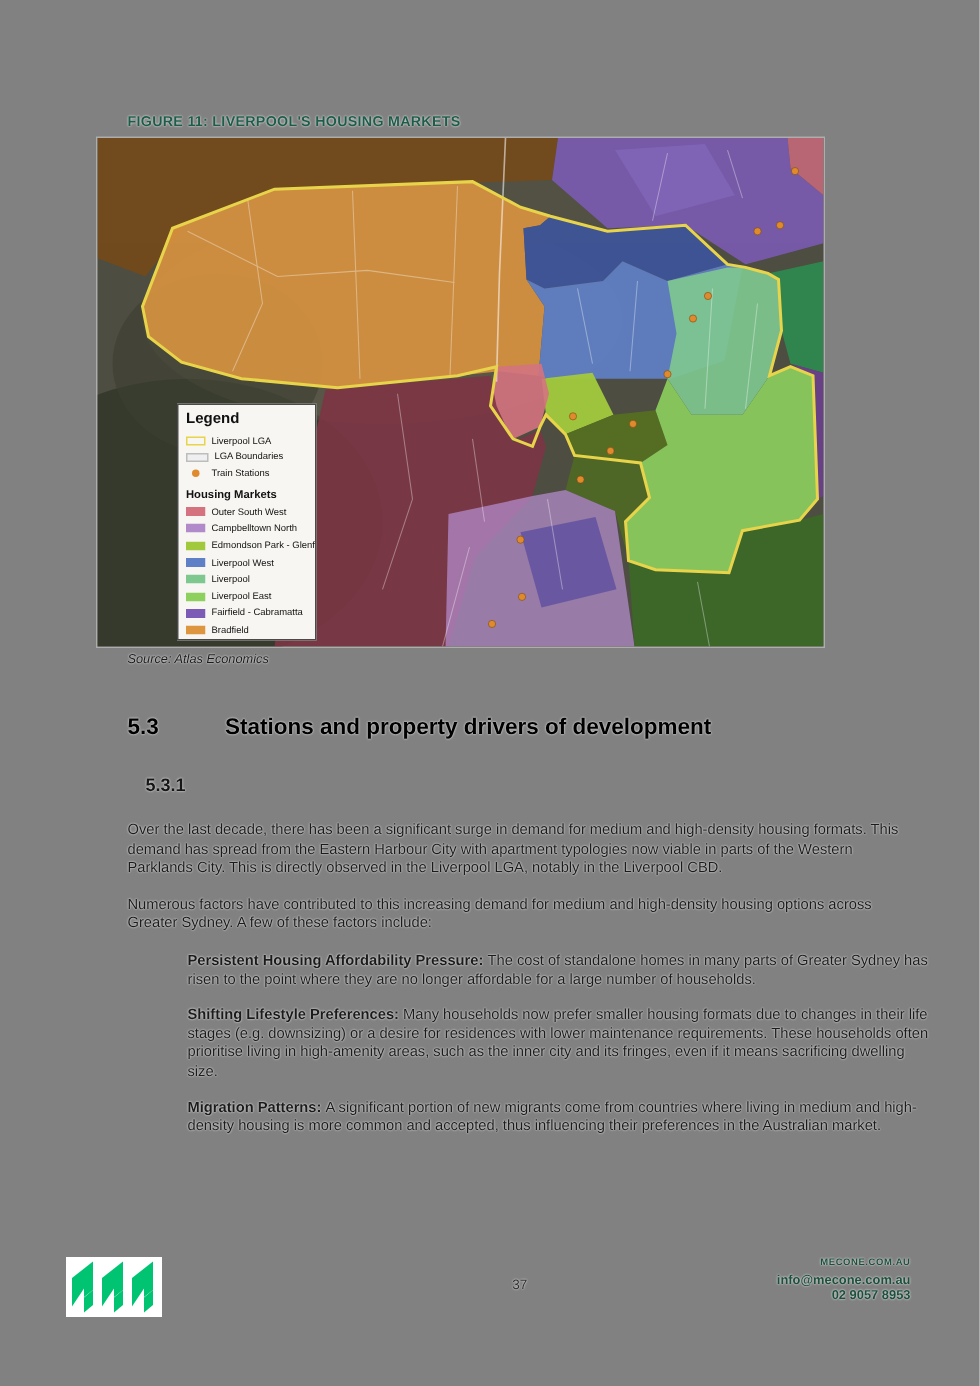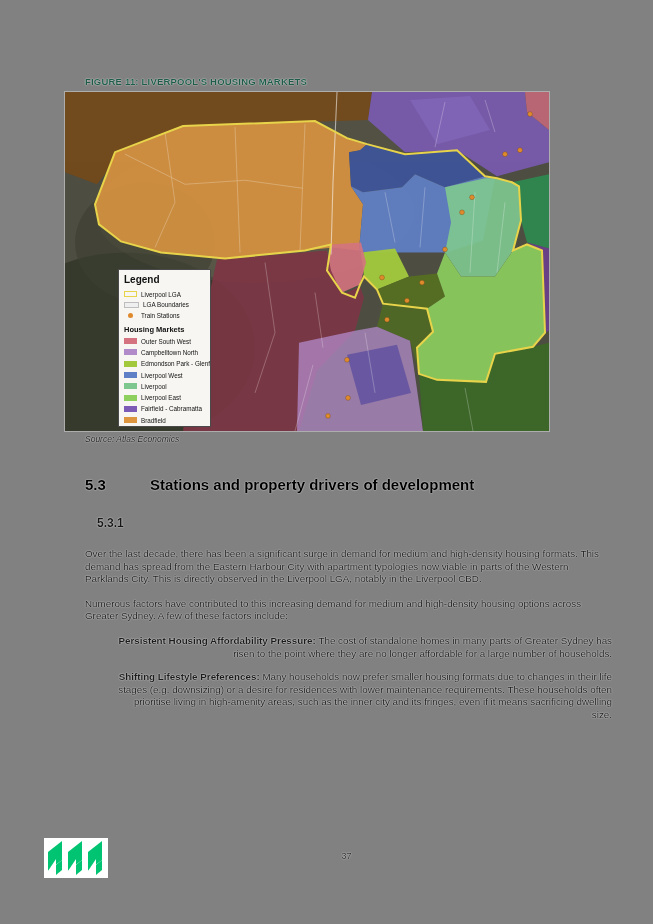--- a/index.html
+++ b/index.html
@@ -28,21 +28,21 @@
 
   .source{position:absolute;left:65px;top:434px;font-size:8.5px;font-style:italic;color:#1a1a1a;}
 
   .h53{position:absolute;left:65px;top:476px;width:525px;font-size:15px;font-weight:bold;color:#000000;display:flex;}
   .h53 .num{width:65px;flex:0 0 auto;}
   .h531{position:absolute;left:77px;top:516px;width:525px;font-size:12px;font-weight:bold;color:#161616;display:flex;gap:40px;}
   .h531 .num{width:65px;flex:0 0 auto;}
 
   .bodytext{position:absolute;left:65px;top:548px;width:527px;font-size:9.8px;line-height:12.6px;color:#1b1b1b;}
   .bodytext p{margin:0 0 12px 0;}
-  .bodytext .bullet{margin-left:28px;width:499px;margin-bottom:11px;text-align:right;}
+  .bodytext .bullet{margin-left:40px;width:499px;margin-bottom:11px;}
 
   .footer-logo{position:absolute;left:44px;top:838px;width:64px;height:40px;}
   .page-num{position:absolute;left:0;top:851px;width:653px;text-align:center;font-size:9px;color:#2e2e2e;}
   .contact{position:absolute;right:46px;top:837px;text-align:right;color:#1c4f3c;line-height:10.5px;}
   .contact .site{font-size:6.3px;letter-spacing:.4px;font-weight:bold;}
   .contact .email{font-size:8.6px;font-weight:bold;}
   .contact .phone{font-size:8.6px;font-weight:bold;}
 </style>
 </head>
 <body>
@@ -213,20 +213,21 @@
 
   <div class="h531 halo">
     <span class="num">5.3.1</span>
   </div>
 
   <div class="bodytext halo">
     <p>Over the last decade, there has been a significant surge in demand for medium and high-density housing formats. This demand has spread from the Eastern Harbour City with apartment typologies now viable in parts of the Western Parklands City. This is directly observed in the Liverpool LGA, notably in the Liverpool CBD.</p>
     <p>Numerous factors have contributed to this increasing demand for medium and high-density housing options across Greater Sydney. A few of these factors include:</p>
     <p class="bullet"><b>Persistent Housing Affordability Pressure: </b><span>The cost of standalone homes in many parts of Greater Sydney has risen to the point where they are no longer affordable for a large number of households.</span></p>
     <p class="bullet"><b>Shifting Lifestyle Preferences: </b><span>Many households now prefer smaller housing formats due to changes in their life stages (e.g. downsizing) or a desire for residences with lower maintenance requirements. These households often prioritise living in high-amenity areas, such as the inner city and its fringes, even if it means sacrificing dwelling size.</span></p>
+    <p class="bullet"><b>Migration Patterns: </b><span>A significant portion of new migrants come from countries where living in medium and high-density housing is more common and accepted, thus influencing their preferences in the Australian market.</span></p>
   </div>
 
   <div class="footer-logo">
     <svg width="64" height="40" viewBox="0 0 64 40">
       <rect x="0" y="0" width="64" height="40" fill="#ffffff"></rect>
       <g fill="#00c472">
         <path d="M4,33 L4,14 L18,3 L18,22 Z"></path>
         <path d="M24,33 L24,14 L38,3 L38,22 Z"></path>
         <path d="M44,33 L44,14 L58,3 L58,22 Z"></path>
       </g>
@@ -238,14 +239,19 @@
       <g fill="#00c472">
         <path d="M12,37 L12,27 L18,22 L18,32 Z"></path>
         <path d="M32,37 L32,27 L38,22 L38,32 Z"></path>
         <path d="M52,37 L52,27 L58,22 L58,32 Z"></path>
       </g>
     </svg>
   </div>
 
   <div class="page-num halo">37</div>
 
+  <div class="contact halo">
+    <div class="site">MECONE.COM.AU</div>
+    <div class="email">info@mecone.com.au</div>
+    <div class="phone">02 9057 8953</div>
+  </div>
 
 </div>
 
 </body></html>

